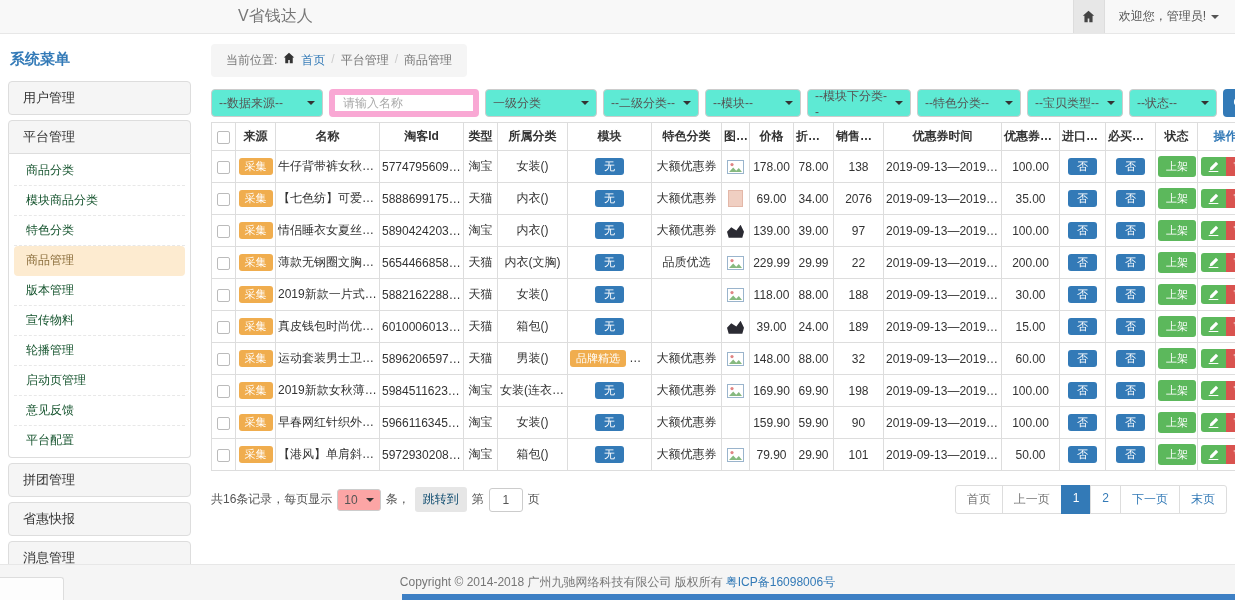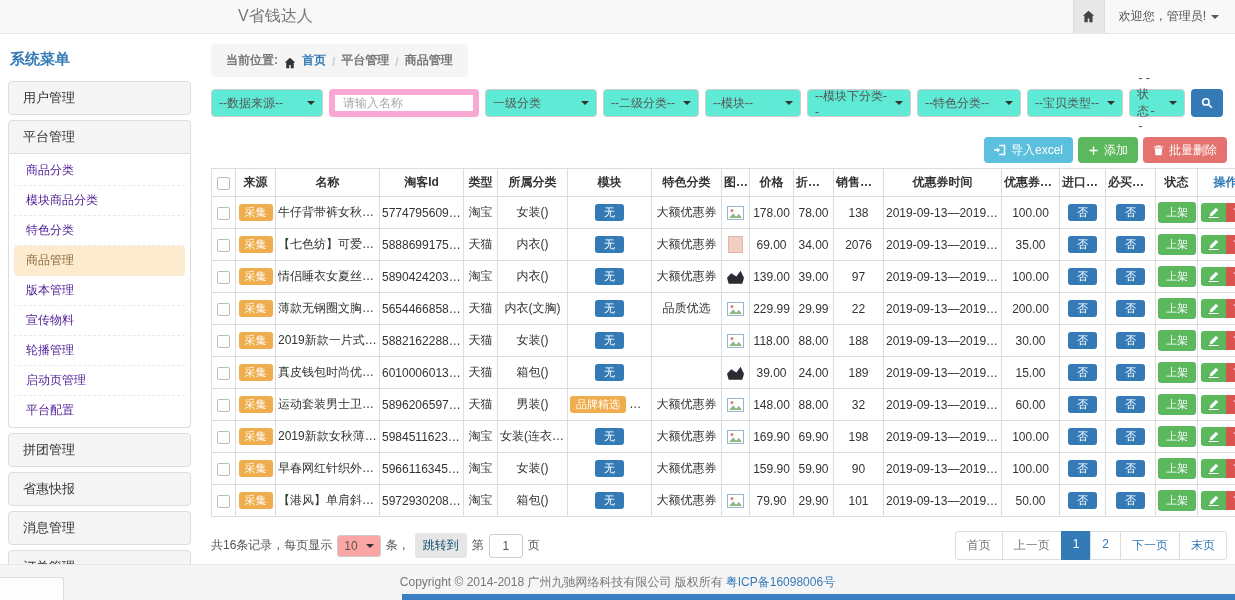--- a/index.html
+++ b/index.html
@@ -19,27 +19,27 @@
   .caret { width:0; height:0; border-left:4px solid transparent; border-right:4px solid transparent; border-top:4px solid #555; display:inline-block; }
   
   .layout { display:flex; padding:10px 8px 0 8px; gap:20px; align-items:flex-start; }
   
   .sidebar { width:183px; flex-shrink:0; }
   .sidebar-title { color:#337ab7; font-weight:bold; font-size:15px; padding:6px 2px 12px 2px; }
   .panel-header { background:#f5f5f5; border:1px solid #ddd; border-radius:4px; padding:7px 14px; font-size:13px;
     color:#333; margin-bottom:5px; cursor:pointer; }
   .panel-header.expanded { border-radius:4px 4px 0 0; margin-bottom:0; }
   .panel-body { border:1px solid #ddd; border-top:none; border-radius:0 0 4px 4px; background:#fff; padding:2px 5px; margin-bottom:5px; }
-  .submenu-item { padding:6px 12px; color:#4c1d95; border-bottom:1px dashed #e8e8e8; cursor:pointer; }
+  .submenu-item { padding:6px 12px; color:#14532d; border-bottom:1px dashed #e8e8e8; cursor:pointer; }
   .submenu-item:last-child { border-bottom:none; }
   .submenu-item.active { background:#fdebd0; border-radius:4px; color:#8a6d3b; border-bottom:1px dashed transparent; }
   
   .main { flex:1; min-width:0; }
-  .breadcrumb { display:inline-flex; align-items:flex-end; gap:6px; background:#f5f5f5; border-radius:4px;
-    padding:8px 15px; color:#777;font-weight:bold; }
+  .breadcrumb { display:inline-flex; align-items:flex-start; gap:6px; background:#f5f5f5; border-radius:4px;
+    padding:8px 15px; color:#777; }
   .breadcrumb .home-link { color:#337ab7; cursor:pointer; }
   .breadcrumb .sep { color:#ccc; }
   .filters { margin-top:12px; display:flex; gap:6px; align-items:center; flex-wrap:nowrap; }
   .select-box { height:28px; border:1px solid #ccc; border-radius:4px; background:#5eead4; color:#555;
     display:flex; align-items:center; justify-content:space-between; padding:0 7px; cursor:pointer; flex-shrink:0; }
   .select-box .caret { border-top-color:#333; margin-left:6px; }
   .text-input { height:28px; border:6px solid #f9a8d4; border-radius:4px; padding:0 8px; color:#555; width:150px; font-size:12px;
     font-family:"Liberation Sans","DejaVu Sans",sans-serif; flex-shrink:0; }
   .text-input::placeholder { color:#aaa; }
   .btn { border:none; border-radius:4px; color:#fff; font-size:12px; height:28px; padding:0 10px;
@@ -118,20 +118,21 @@
         <div class="panel-header expanded">平台管理</div>
         <div class="panel-body">
           <div class="submenu-item">商品分类</div>
           <div class="submenu-item">模块商品分类</div>
           <div class="submenu-item">特色分类</div>
           <div class="submenu-item active">商品管理</div>
           <div class="submenu-item">版本管理</div>
           <div class="submenu-item">宣传物料</div>
           <div class="submenu-item">轮播管理</div>
           <div class="submenu-item">启动页管理</div>
+          <div class="submenu-item">意见反馈</div>
           <div class="submenu-item">平台配置</div>
         </div>
         <div class="panel-header">拼团管理</div>
         <div class="panel-header">省惠快报</div>
         <div class="panel-header">消息管理</div>
         <div class="panel-header">订单管理</div>
       </div>
   </div>
 
   <div class="main">
@@ -162,54 +163,34 @@
             <span class="caret"></span>
           </div><div class="select-box" style="width: 104px;">
             <span>--模块下分类--</span>
             <span class="caret"></span>
           </div><div class="select-box" style="width: 104px;">
             <span>--特色分类--</span>
             <span class="caret"></span>
           </div><div class="select-box" style="width: 96px;">
             <span>--宝贝类型--</span>
             <span class="caret"></span>
-          </div><div class="select-box" style="width: 56px; font-family: Liberation Mono, monospace;">
+          </div><div class="select-box" style="width: 88px;">
             <span>--状态--</span>
             <span class="caret"></span>
           </div></span>
       <button class="btn btn-primary">
         <svg width="12" height="12" viewBox="0 0 16 16">
             <circle cx="6.5" cy="6.5" r="4.3" fill="none" stroke="#fff" stroke-width="2"></circle>
             <line x1="10.2" y1="10.2" x2="14.4" y2="14.4" stroke="#fff" stroke-width="2"></line>
           </svg>
 
       </button>
 
     </div>
 
-    <div class="toolbar">
-      <button class="btn btn-info">
-        <svg width="12" height="12" viewBox="0 0 16 16">
-            <path fill="#fff" d="M7 1h8v14H7v-2h6V3H7zM0 7h4V4.8L8.2 8 4 11.2V9H0z"></path>
-          </svg>
-        <span>导入excel</span>
-      </button>
-      <button class="btn btn-success">
-        <svg width="11" height="11" viewBox="0 0 16 16">
-            <path fill="#fff" d="M7 2h2v5h5v2H9v5H7V9H2V7h5z"></path>
-          </svg>
-        <span>添加</span>
-      </button>
-      <button class="btn btn-danger-soft">
-        <svg width="11" height="11" viewBox="0 0 16 16">
-            <path fill="#fff" d="M5 2V.8h6V2h4v1.6H1V2zM2.6 4.8h10.8L12.5 15h-9z"></path>
-          </svg>
-        <span>批量删除</span>
-      </button>
-    </div>
 
     <table class="grid">
       <colgroup>
           <col style="width: 24px;">
           <col style="width: 40px;">
           <col style="width: 104px;">
           <col style="width: 84px;">
           <col style="width: 34px;">
           <col style="width: 70px;">
           <col style="width: 84px;">

